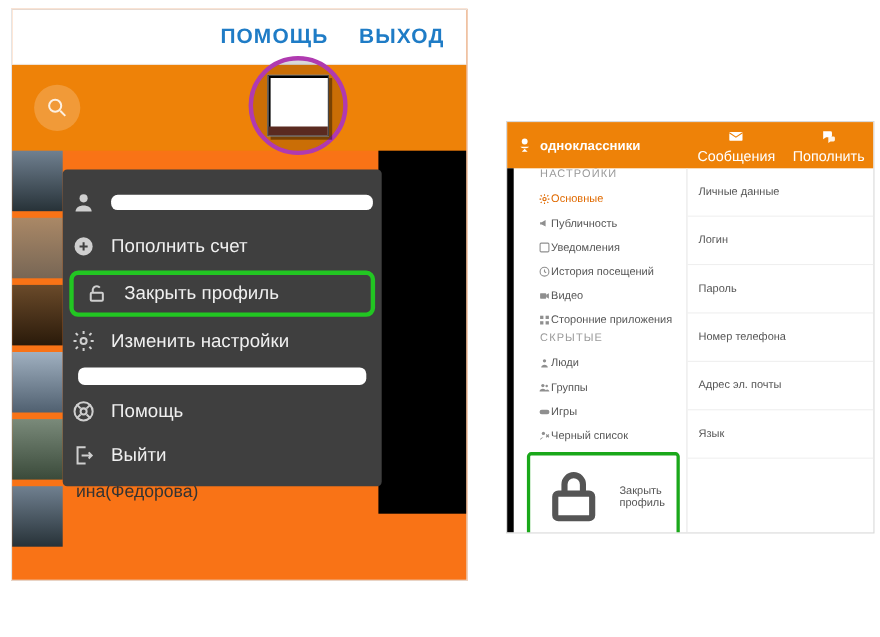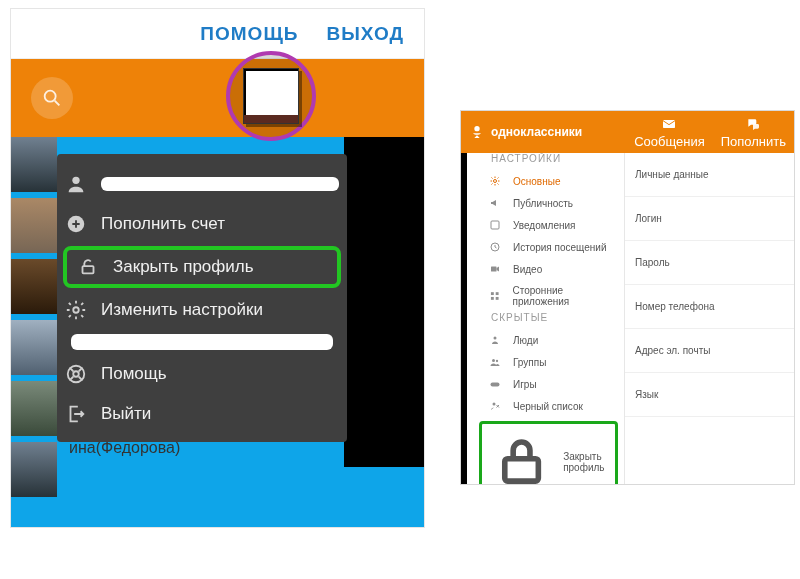--- a/index.html
+++ b/index.html
@@ -10,21 +10,21 @@
     position: relative;
     overflow: hidden;
   }
 
   
   .left-pane {
     position: absolute;
     left: 10px; top: 8px;
     width: 415px; height: 520px;
     border: 1px solid #e5e5e5;
-    background: #0ea5e9;
+    background: #f97316;
     overflow: hidden;
   }
   .left-topbar {
     height: 50px;
     display: flex;
     justify-content: flex-end;
     align-items: center;
     gap: 28px;
     padding-right: 20px;
     border-bottom: 1px solid #eee;
@@ -159,21 +159,21 @@
     overflow:hidden;
   }
   .r-blackstrip{
     position:absolute; left:0; top:42px; bottom:0; width:6px; background:#000;
   }
   .r-leftcol .grp-title{
     font-size:10px; color:#9a9a9a; letter-spacing:1px;
     padding: 0 8px 6px 30px;
   }
   .r-leftcol .sitem{
-    display:flex; align-items:center; gap:12px;
+    display:flex; align-items:center; gap:0;
     padding:5px 6px 5px 28px;
     font-size:10px; color:#555;
     cursor:pointer;
   }
   .r-leftcol .sitem.active{ color:#e06a00; }
   .r-leftcol .sitem .mico{ width:12px; height:12px; color:#8f8f8f; }
   .r-leftcol .sitem.active .mico{ color:#e06a00; }
   .close-profile-row {
     margin: 4px 6px 6px 18px;
     border:3px solid #1aa81a;

